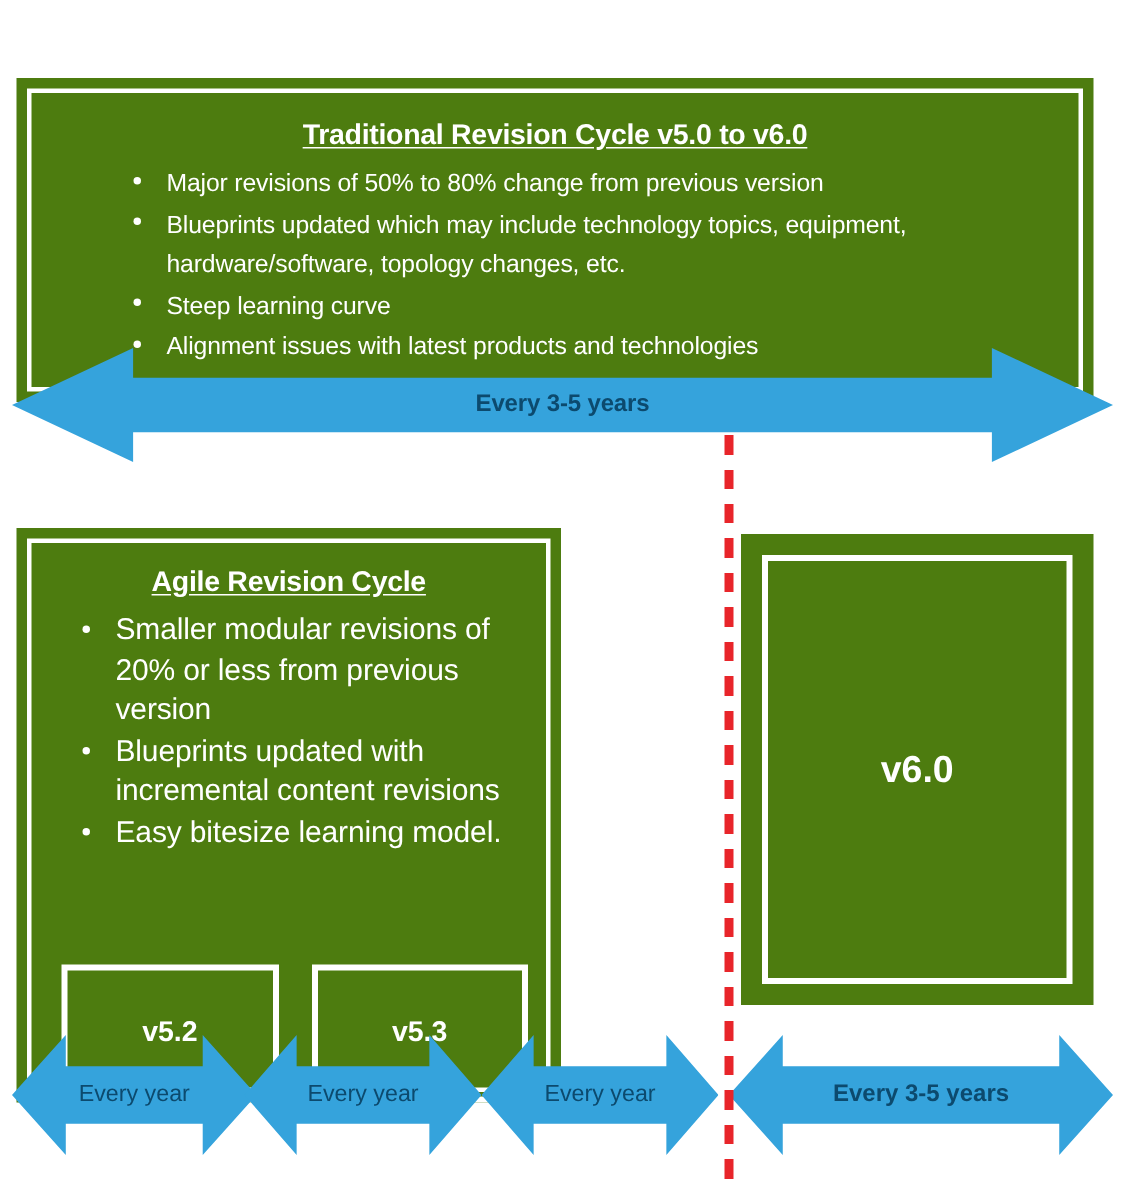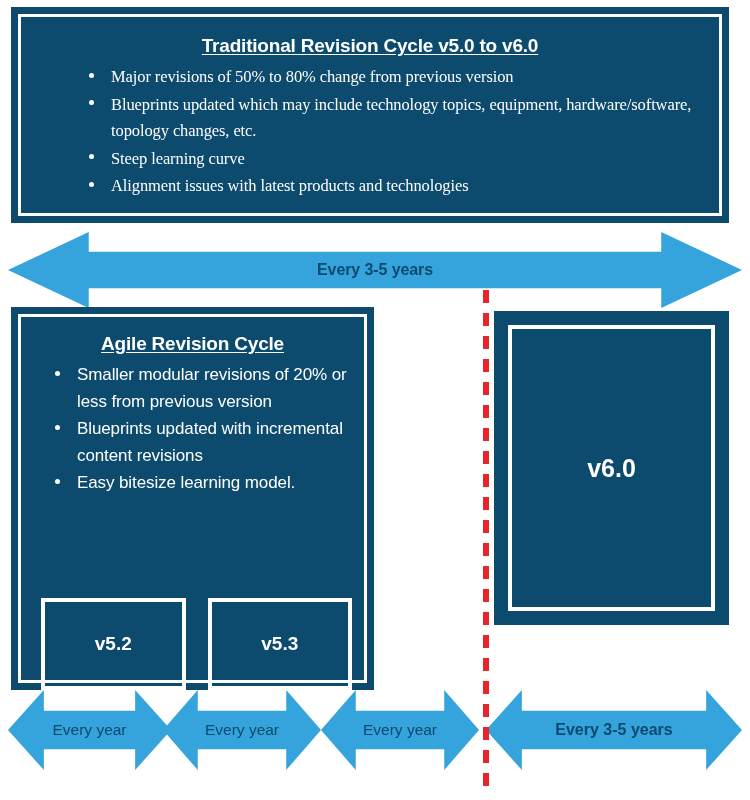--- a/index.html
+++ b/index.html
@@ -4,21 +4,22 @@
 <style>
   * { margin:0; padding:0; box-sizing:border-box; }
   html,body { width:750px; height:800px; background:#ffffff; }
   body { font-family:"Liberation Sans", sans-serif; -webkit-font-smoothing:antialiased; }
 
   #stage { position:relative; width:750px; height:800px; overflow:hidden; background:#fff; }
 
   
   .panel {
     position:absolute;
-    background:#0c4a6e;
+    background:#4d7c0f;
+    margin-top:45px;
   }
   .panel-inner {
     position:absolute;
     border:3px solid #ffffff;
     left:7px; right:7px; top:7px; bottom:7px;
   }
 
   .panel-title {
     text-align:center;
     color:#ffffff;
@@ -41,28 +42,28 @@
     left:12px;
     top:0.52em;
     width:5px; height:5px;
     border-radius:50%;
     background:#ffffff;
   }
 
   
   #traditional { left:11px; top:7px; width:718px; height:216px; }
   #traditional .panel-title { font-size:19px; line-height:26px; margin-top:16px; }
-  #traditional ul.bullets { margin-top:5px; padding-right:14px; padding-left:56px;font-family:Liberation Serif, serif; }
+  #traditional ul.bullets { margin-top:5px; padding-right:14px; padding-left:56px; }
   #traditional ul.bullets li { font-size:16.5px; line-height:26.5px; margin-bottom:1px; }
 
   
   #agile { left:11px; top:307px; width:363px; height:383px; }
   #agile .panel-title { font-size:19px; line-height:26px; margin-top:14px; }
   #agile ul.bullets { margin-top:5px; padding-right:16px; padding-left:22px; }
-  #agile ul.bullets li { font-size:17px; line-height:26.5px; margin-bottom:1px; }
+  #agile ul.bullets li { font-size:20px; line-height:26.5px; margin-bottom:1px; }
 
   
   #chips {
     position:absolute;
     left:20px; right:12px;
     top:281px;
     height:92px;
     display:flex;
     gap:22px;
   }

